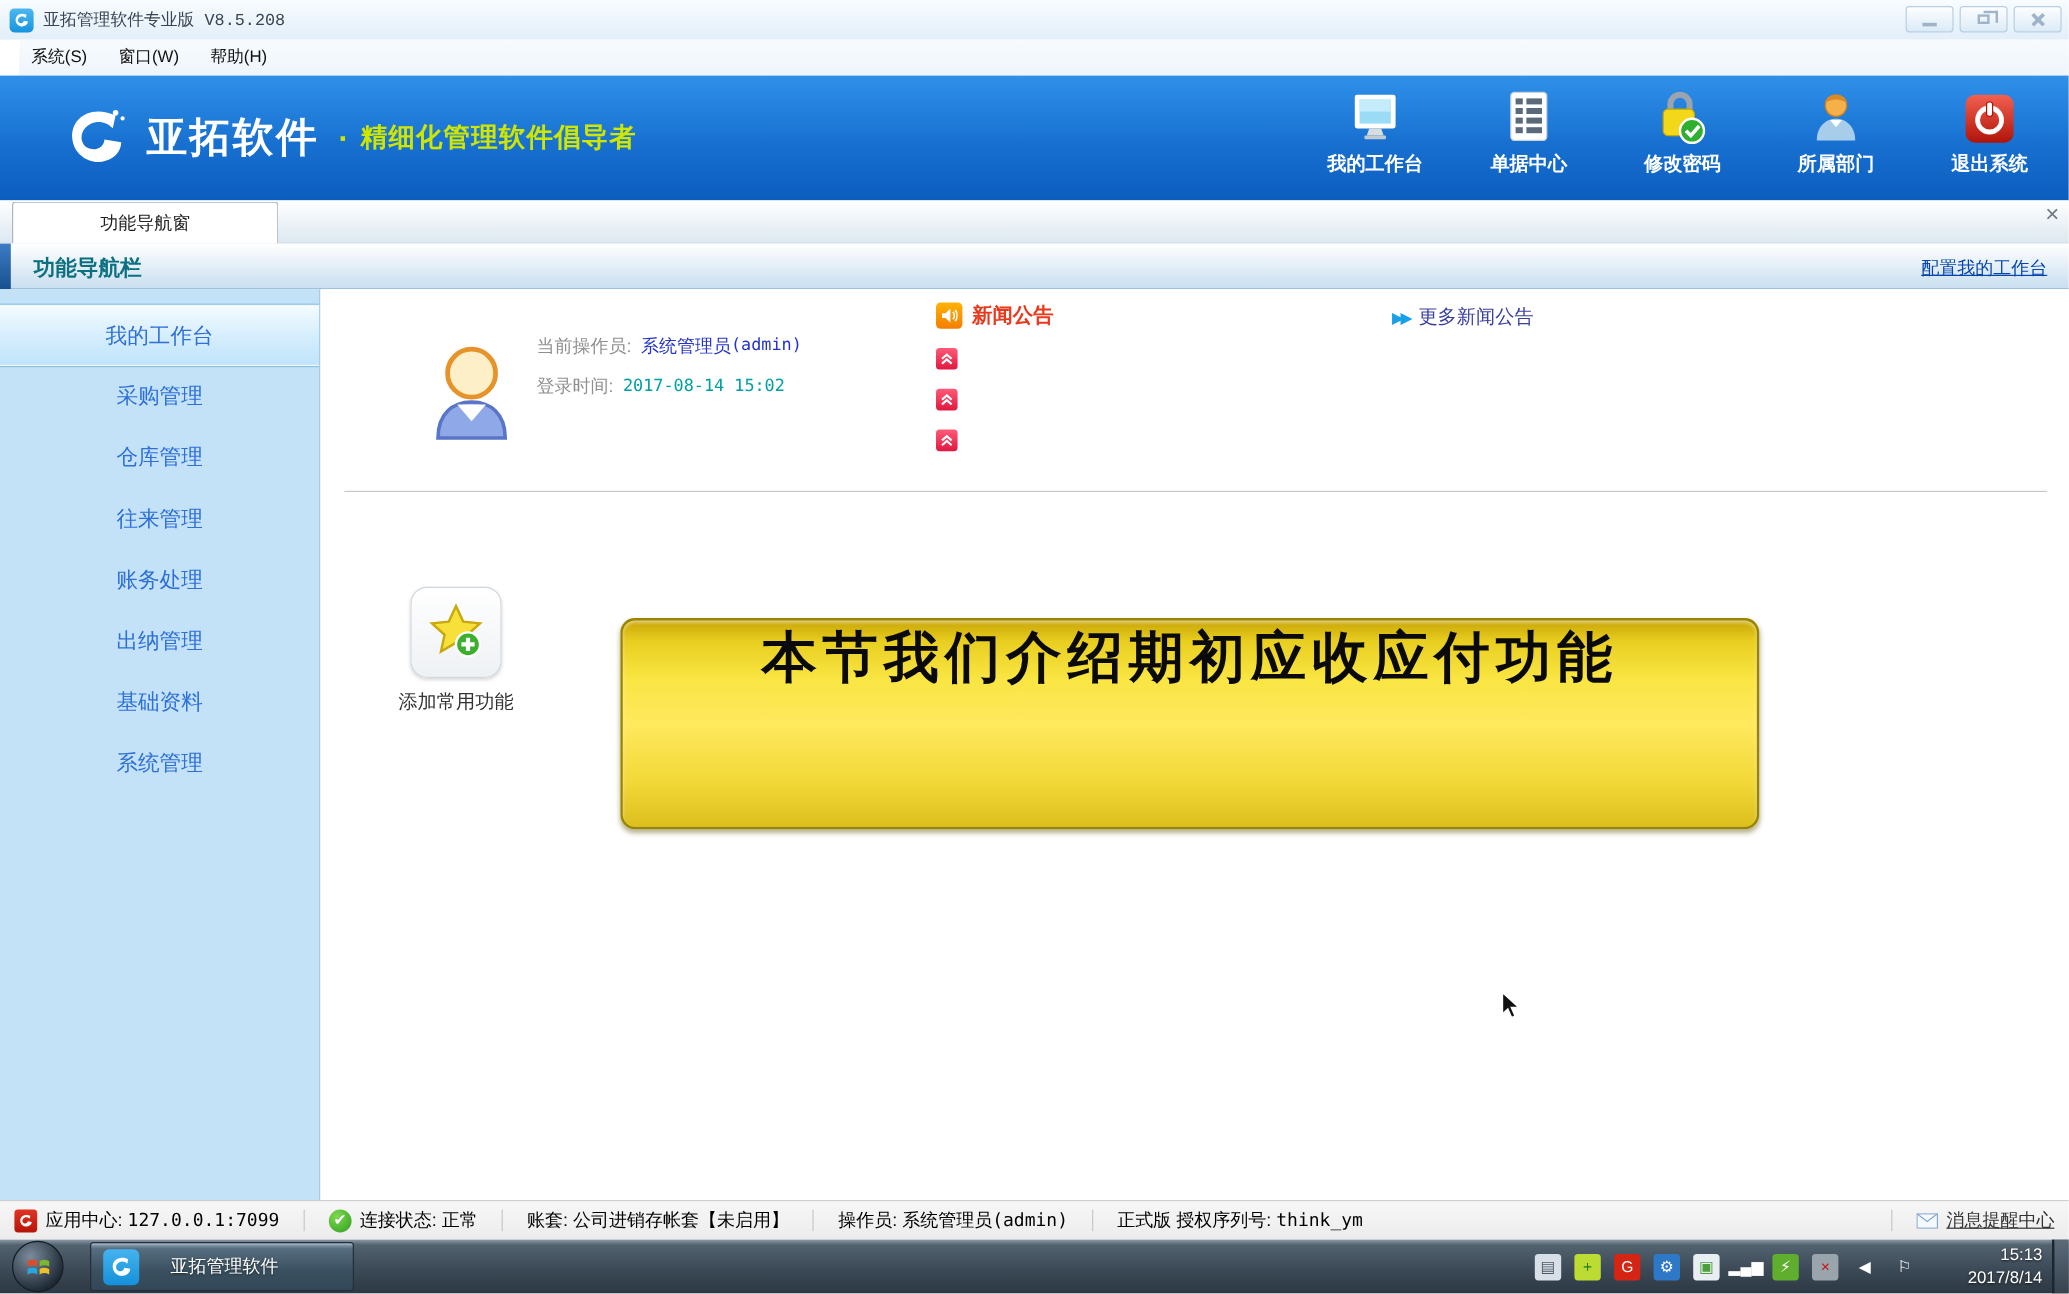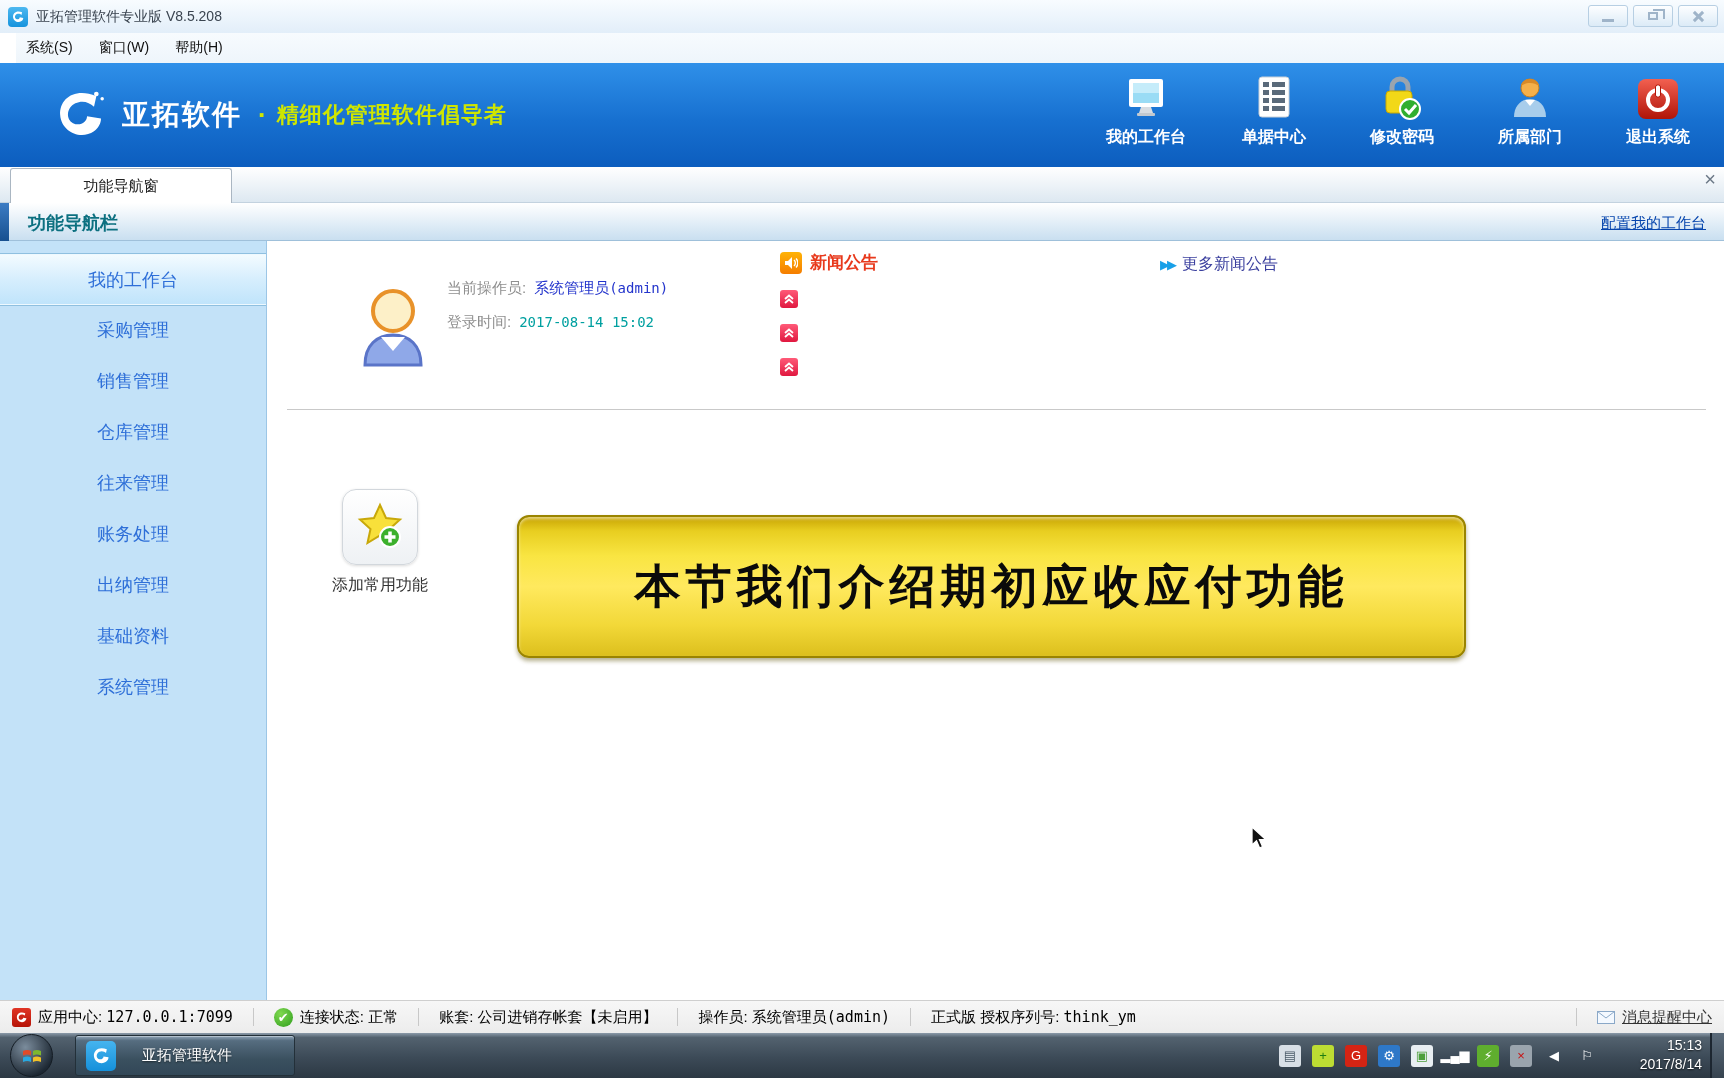--- a/index.html
+++ b/index.html
@@ -4,21 +4,21 @@
 <title>亚拓管理软件专业版</title>
 <style>
   * { margin:0; padding:0; box-sizing:border-box; }
   html,body { width:1724px; height:1078px; overflow:hidden;
     font-family:"Liberation Sans","DejaVu Sans",sans-serif; }
   .mono { font-family:"DejaVu Sans Mono",monospace; }
   .stage { position:relative; width:1724px; height:1078px; background:#fff; }
 
   
   .titlebar { position:absolute; left:0; top:0; width:100%; height:33px;
-    background:linear-gradient(#f8fcff,#e2eef9); display:flex; align-items:center; padding:0 8px; }
+    background:linear-gradient(#f8fcff,#e2eef9); display:flex; align-items:center; padding:0 8px;font-family:Liberation Mono, monospace; }
   .app-ico { width:20px; height:20px; border-radius:4px; background:linear-gradient(#4db8f0,#1693dd);
     display:flex; align-items:center; justify-content:center; margin-right:8px; }
   .app-ico svg { width:14px; height:14px; }
   .title-text { font-size:14px; color:#3a4450; }
   .winbtns { position:absolute; right:6px; top:5px; display:flex; gap:5px; }
   .winbtn { width:40px; height:22px; border:1px solid #b7cfe3; border-radius:3px;
     background:linear-gradient(#fdfeff,#dcebf7); display:flex; align-items:center; justify-content:center; }
   .wb-min i { display:block; width:12px; height:3px; background:#9fb4c9; margin-top:8px; }
   .wb-res i { display:block; width:10px; height:8px; border:2px solid #9fb4c9; position:relative; }
   .wb-res i:before { content:""; position:absolute; left:3px; top:-5px; width:10px; height:8px; border:2px solid #9fb4c9; border-bottom:none; border-left:none; }
@@ -29,21 +29,21 @@
   
   .menubar { position:absolute; left:16px; top:33px; width:100%; height:30px;
     background:linear-gradient(#f7fbfe,#eef5fb); display:flex; align-items:center; padding:0 10px; gap:26px; }
   .menu-item { font-size:14px; color:#111; }
 
   
   .header { position:absolute; left:0; top:63px; width:100%; height:104px;
     background:linear-gradient(180deg,#2f90e9 0%,#1770d0 55%,#0c5dbe 100%); }
   .logo-wrap { position:absolute; left:52px; top:24px; display:flex; align-items:center; }
   .logo-mark { width:56px; height:56px; }
-  .logo-text { color:#fff; font-size:28px; font-weight:bold; letter-spacing:2px; margin-left:14px; }
+  .logo-text { color:#fff; font-size:34px; font-weight:bold; letter-spacing:2px; margin-left:14px; }
   .logo-dot { color:#cfe600; font-size:26px; font-weight:bold; margin:0 10px 0 16px; }
   .slogan { color:#cfe600; font-size:22px; font-weight:bold; letter-spacing:1px; }
   .toolbar { position:absolute; right:18px; top:10px; display:flex; gap:32px; }
   .tool { width:96px; display:flex; flex-direction:column; align-items:center; gap:6px; }
   .tool .ticon { height:48px; display:flex; align-items:flex-end; justify-content:center; }
   .tool .tlabel { color:#fff; font-size:16px; font-weight:bold; white-space:nowrap; }
 
   
   .tabstrip { position:absolute; left:0; top:167px; width:100%; height:36px;
     background:linear-gradient(#ffffff,#dde8f1); border-bottom:1px solid #c3d2df; }
@@ -92,25 +92,25 @@
 
   .divider { position:absolute; left:20px; right:18px; top:168px; border-top:1px solid #c9c9c9; }
 
   
   .shortcut-box { position:absolute; left:75px; top:248px; width:76px; height:76px;
     background:linear-gradient(#ffffff,#eef1f4); border:1px solid #d2d7dc; border-radius:14px;
     box-shadow:0 1px 3px rgba(0,0,0,.15); display:flex; align-items:center; justify-content:center; }
   .shortcut-label { position:absolute; left:20px; top:334px; width:186px; text-align:center; font-size:16px; color:#333; }
 
   
-  .banner { position:absolute; left:250px; top:274px; width:949px; height:143px;
+  .banner { position:absolute; left:250px; top:274px; width:949px; height:176px;
     border:2px solid #9a8400; border-radius:12px;
     background:linear-gradient(180deg,#c8a404 0%,#e8ce20 10%,#f9e542 28%,#ffe95e 50%,#f2d838 78%,#dcbf1d 100%);
     box-shadow:0 3px 4px rgba(90,80,0,.45), inset 0 2px 3px rgba(255,255,255,.5);
-    display:flex; align-items:center; justify-content:center; }
+    display:flex; align-items:flex-start; justify-content:center; }
   .banner-text { font-family:"Liberation Serif","DejaVu Serif",serif; font-weight:bold;
     font-size:46px; color:#0a0a0a; letter-spacing:5px; white-space:nowrap; }
 
   .cursor { position:absolute; left:983px; top:585px; }
 
   
   .statusbar { position:absolute; left:0; top:1000px; width:100%; height:33px;
     background:linear-gradient(#f7f7f7,#ececec); border-top:1px solid #cfcfcf;
     display:flex; align-items:center; padding:0 12px; font-size:15px; color:#000; }
   .sb-ico { width:19px; height:19px; border-radius:3px; margin-right:7px;
@@ -264,21 +264,20 @@
   <div class="navbar">
     <div class="nav-accent"></div>
     <span class="nav-title">功能导航栏</span>
     <a class="nav-config">配置我的工作台</a>
   </div>
 
   <div class="bodyarea">
     <div class="sidebar">
       <div class="side-item selected">我的工作台</div>
         <div class="side-item">采购管理</div>
-        <div class="side-item">销售管理</div>
         <div class="side-item">仓库管理</div>
         <div class="side-item">往来管理</div>
         <div class="side-item">账务处理</div>
         <div class="side-item">出纳管理</div>
         <div class="side-item">基础资料</div>
         <div class="side-item">系统管理</div>
     </div>
 
     <div class="main">
 

